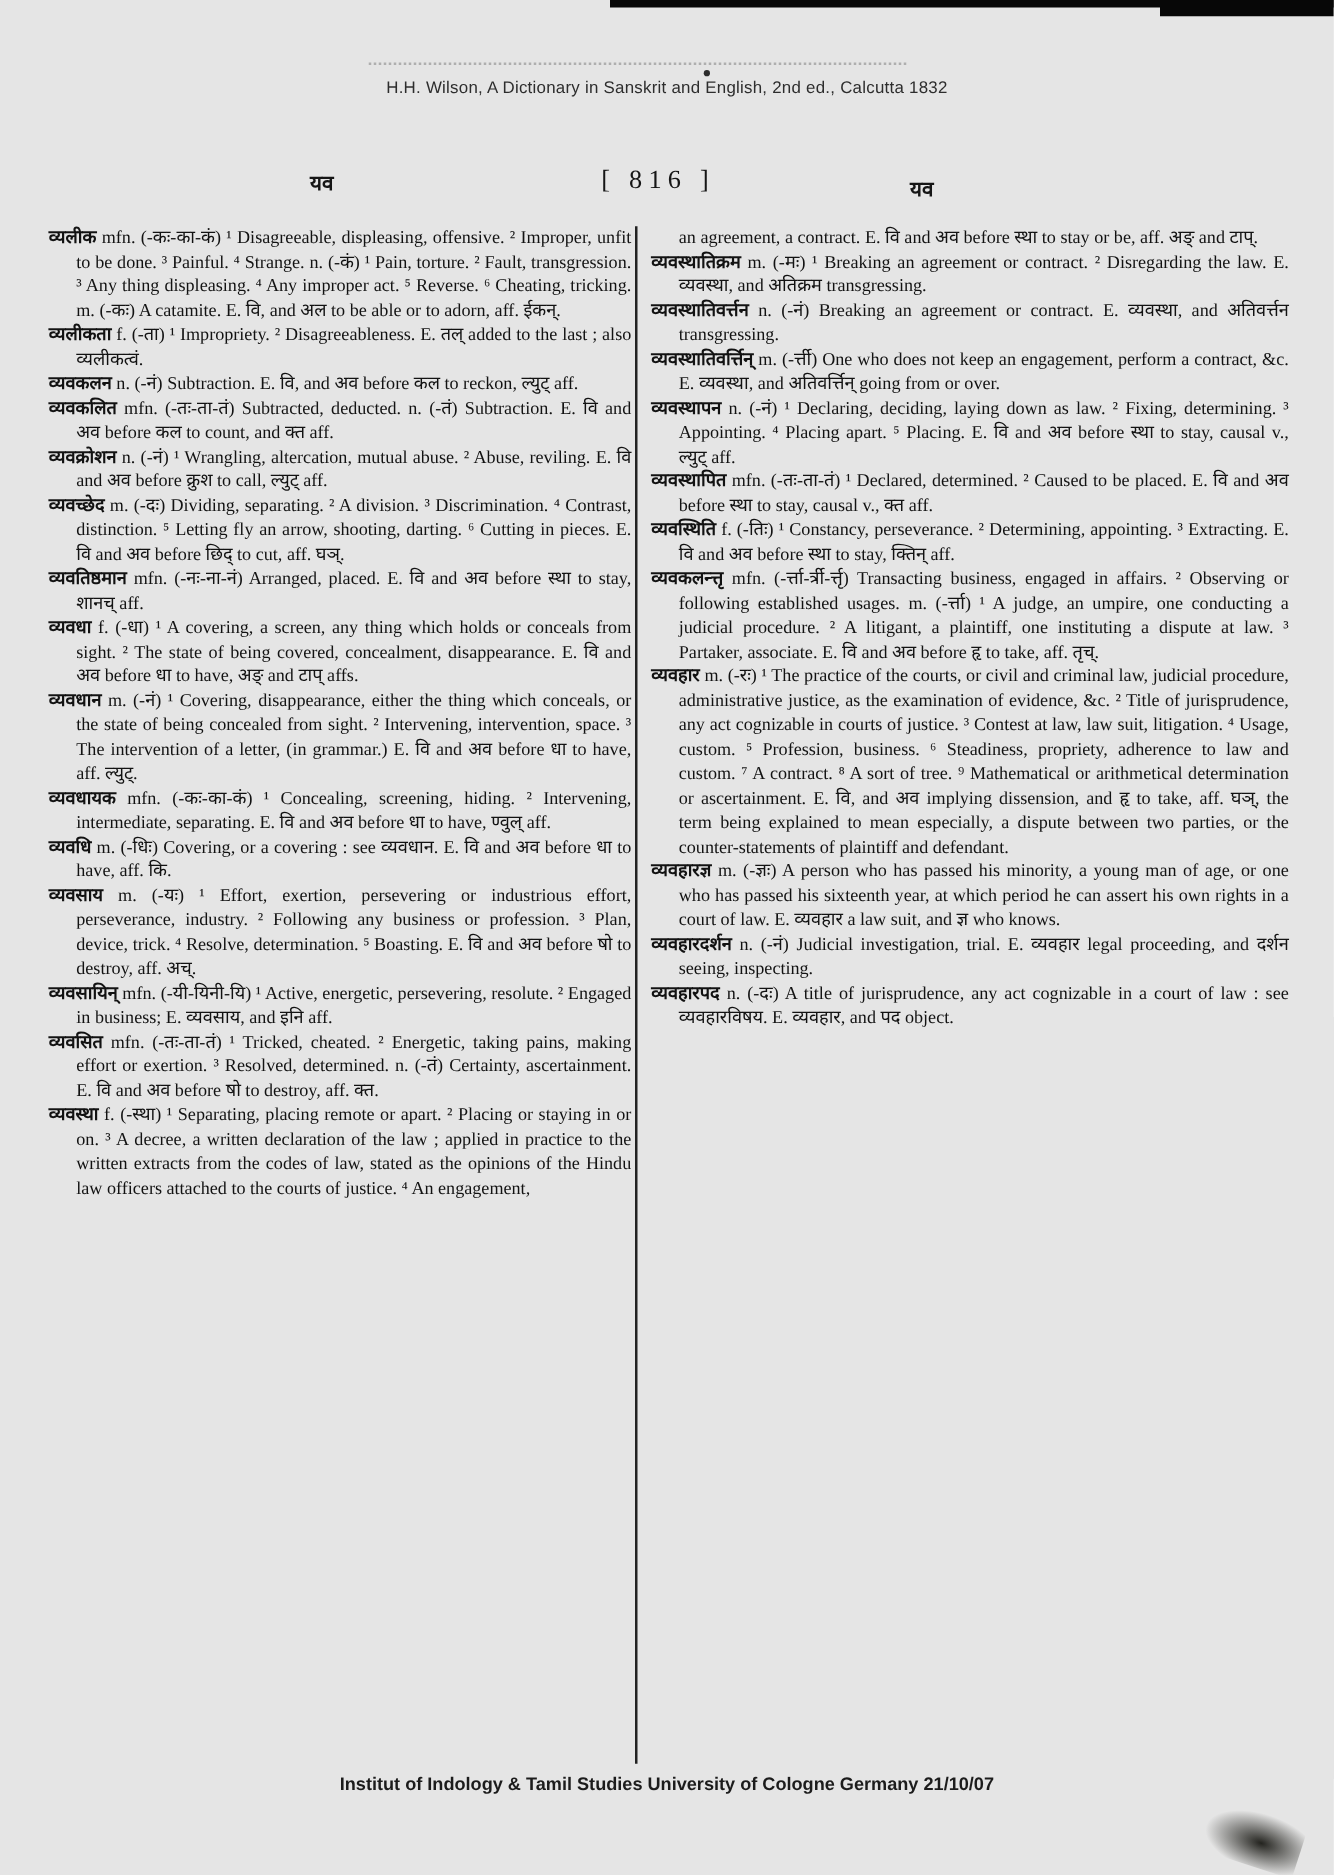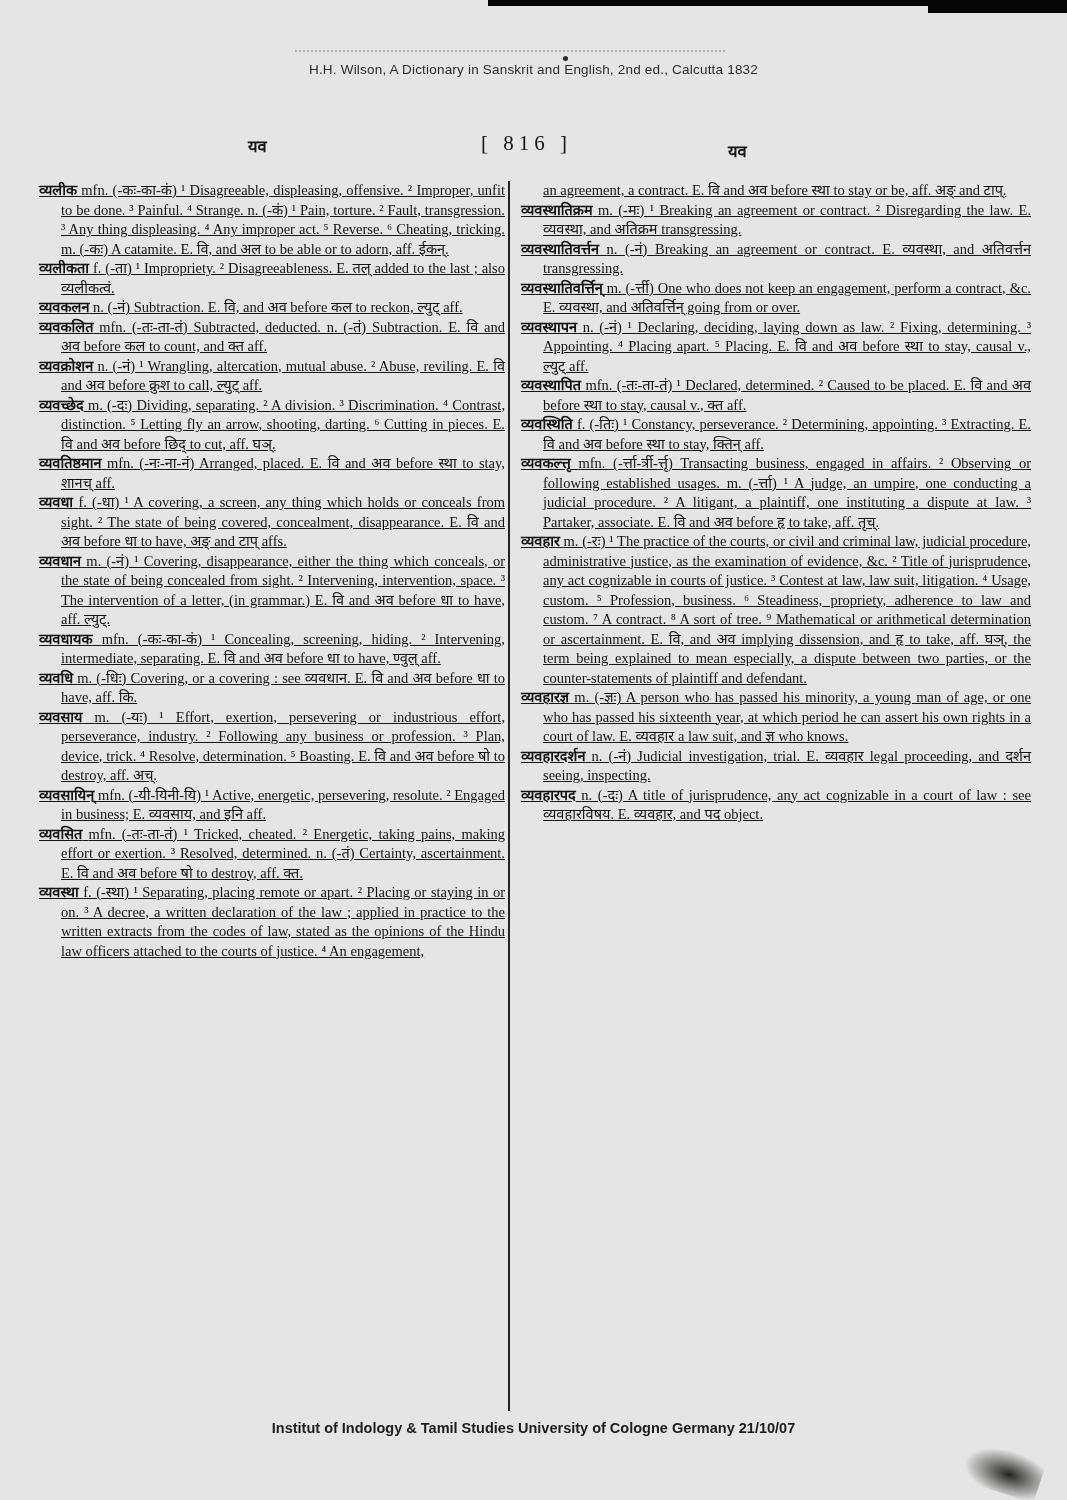--- a/index.html
+++ b/index.html
@@ -22,21 +22,21 @@
     position:absolute; top:62px; left:0; width:100%; text-align:center;
     font-family:"Liberation Sans","DejaVu Sans",sans-serif;
     font-size:13.5px; color:#2d2d2d; letter-spacing:0.2px;
   }
   .running-head { position:absolute; top:0; left:0; width:100%; height:0; }
   .rh-left  { position:absolute; top:134px; left:248px; font-size:16.5px; font-weight:700; }
   .rh-page  { position:absolute; top:131px; left:457px; font-size:21px; letter-spacing:5px;margin-left:24px; }
   .rh-right { position:absolute; top:139px; left:728px; font-size:16.5px; font-weight:700; }
   
   .columns { position:absolute; top:181px; left:39px; width:992px; display:flex; align-items:stretch; }
-  .col { margin:0;text-decoration:underline; }
+  .col { margin:0; }
   .col-left  { width:466px; }
   .divider { width:2px; background:#222; margin-left:3px; min-height:1230px; }
   .col-right { flex:1; padding-left:11px; }
   .entry {
     margin:0; font-size:14.5px; line-height:19.5px; text-align:justify;
     padding-left:22px; text-indent:-22px; color:#121212;
   }
   .entry.cont { text-indent:0; }
   .headword { font-weight:700; }
   
@@ -179,21 +179,21 @@
         </p>
 
 
         <p class="entry">
           <span class="headword">व्यवस्थिति</span>
           <span class="entry-body">f. (-तिः) ¹ Constancy, perseverance. ² Determining, appointing. ³ Extracting. E. वि and अव before स्था to stay, क्तिन् aff.</span>
         </p>
 
 
         <p class="entry">
-          <span class="headword">व्यवकल्त्तृ</span>
+          <span class="headword">व्यवकलन्त्तृ</span>
           <span class="entry-body">mfn. (-र्त्ता-र्त्री-र्त्तृ) Transacting business, engaged in affairs. ² Observing or following established usages. m. (-र्त्ता) ¹ A judge, an umpire, one conducting a judicial procedure. ² A litigant, a plaintiff, one instituting a dispute at law. ³ Partaker, associate. E. वि and अव before हृ to take, aff. तृच्.</span>
         </p>
 
         <p class="entry">
           <span class="headword">व्यवहार</span>
           <span class="entry-body">m. (-रः) ¹ The practice of the courts, or civil and criminal law, judicial procedure, administrative justice, as the examination of evidence, &amp;c. ² Title of jurisprudence, any act cognizable in courts of justice. ³ Contest at law, law suit, litigation. ⁴ Usage, custom. ⁵ Profession, business. ⁶ Steadiness, propriety, adherence to law and custom. ⁷ A contract. ⁸ A sort of tree. ⁹ Mathematical or arithmetical determination or ascertainment. E. वि, and अव implying dissension, and हृ to take, aff. घञ्, the term being explained to mean especially, a dispute between two parties, or the counter-statements of plaintiff and defendant.</span>
         </p>
 
         <p class="entry">
           <span class="headword">व्यवहारज्ञ</span>

